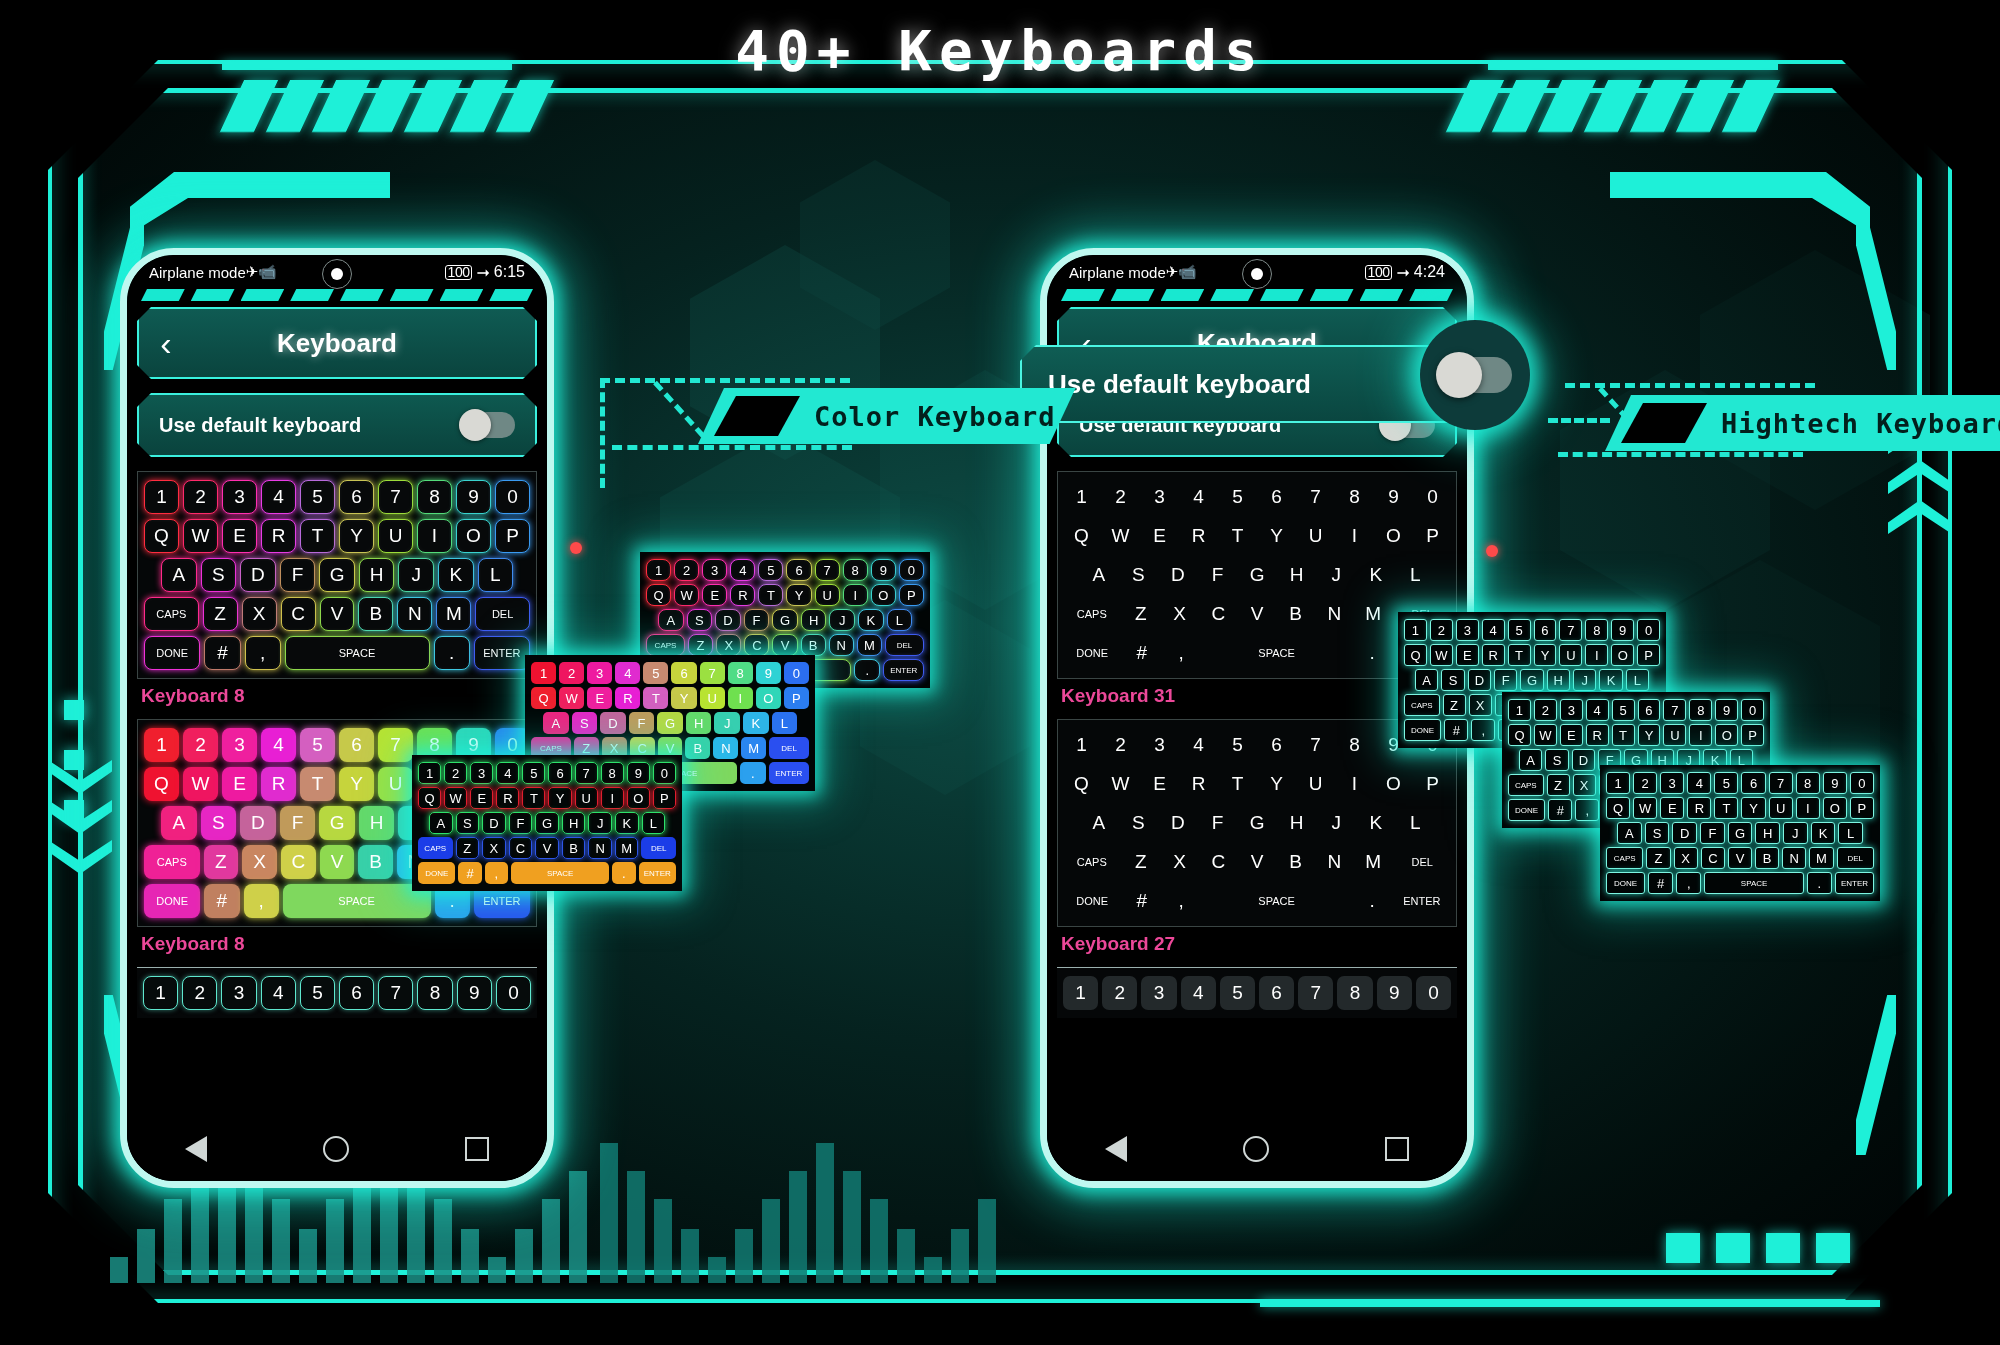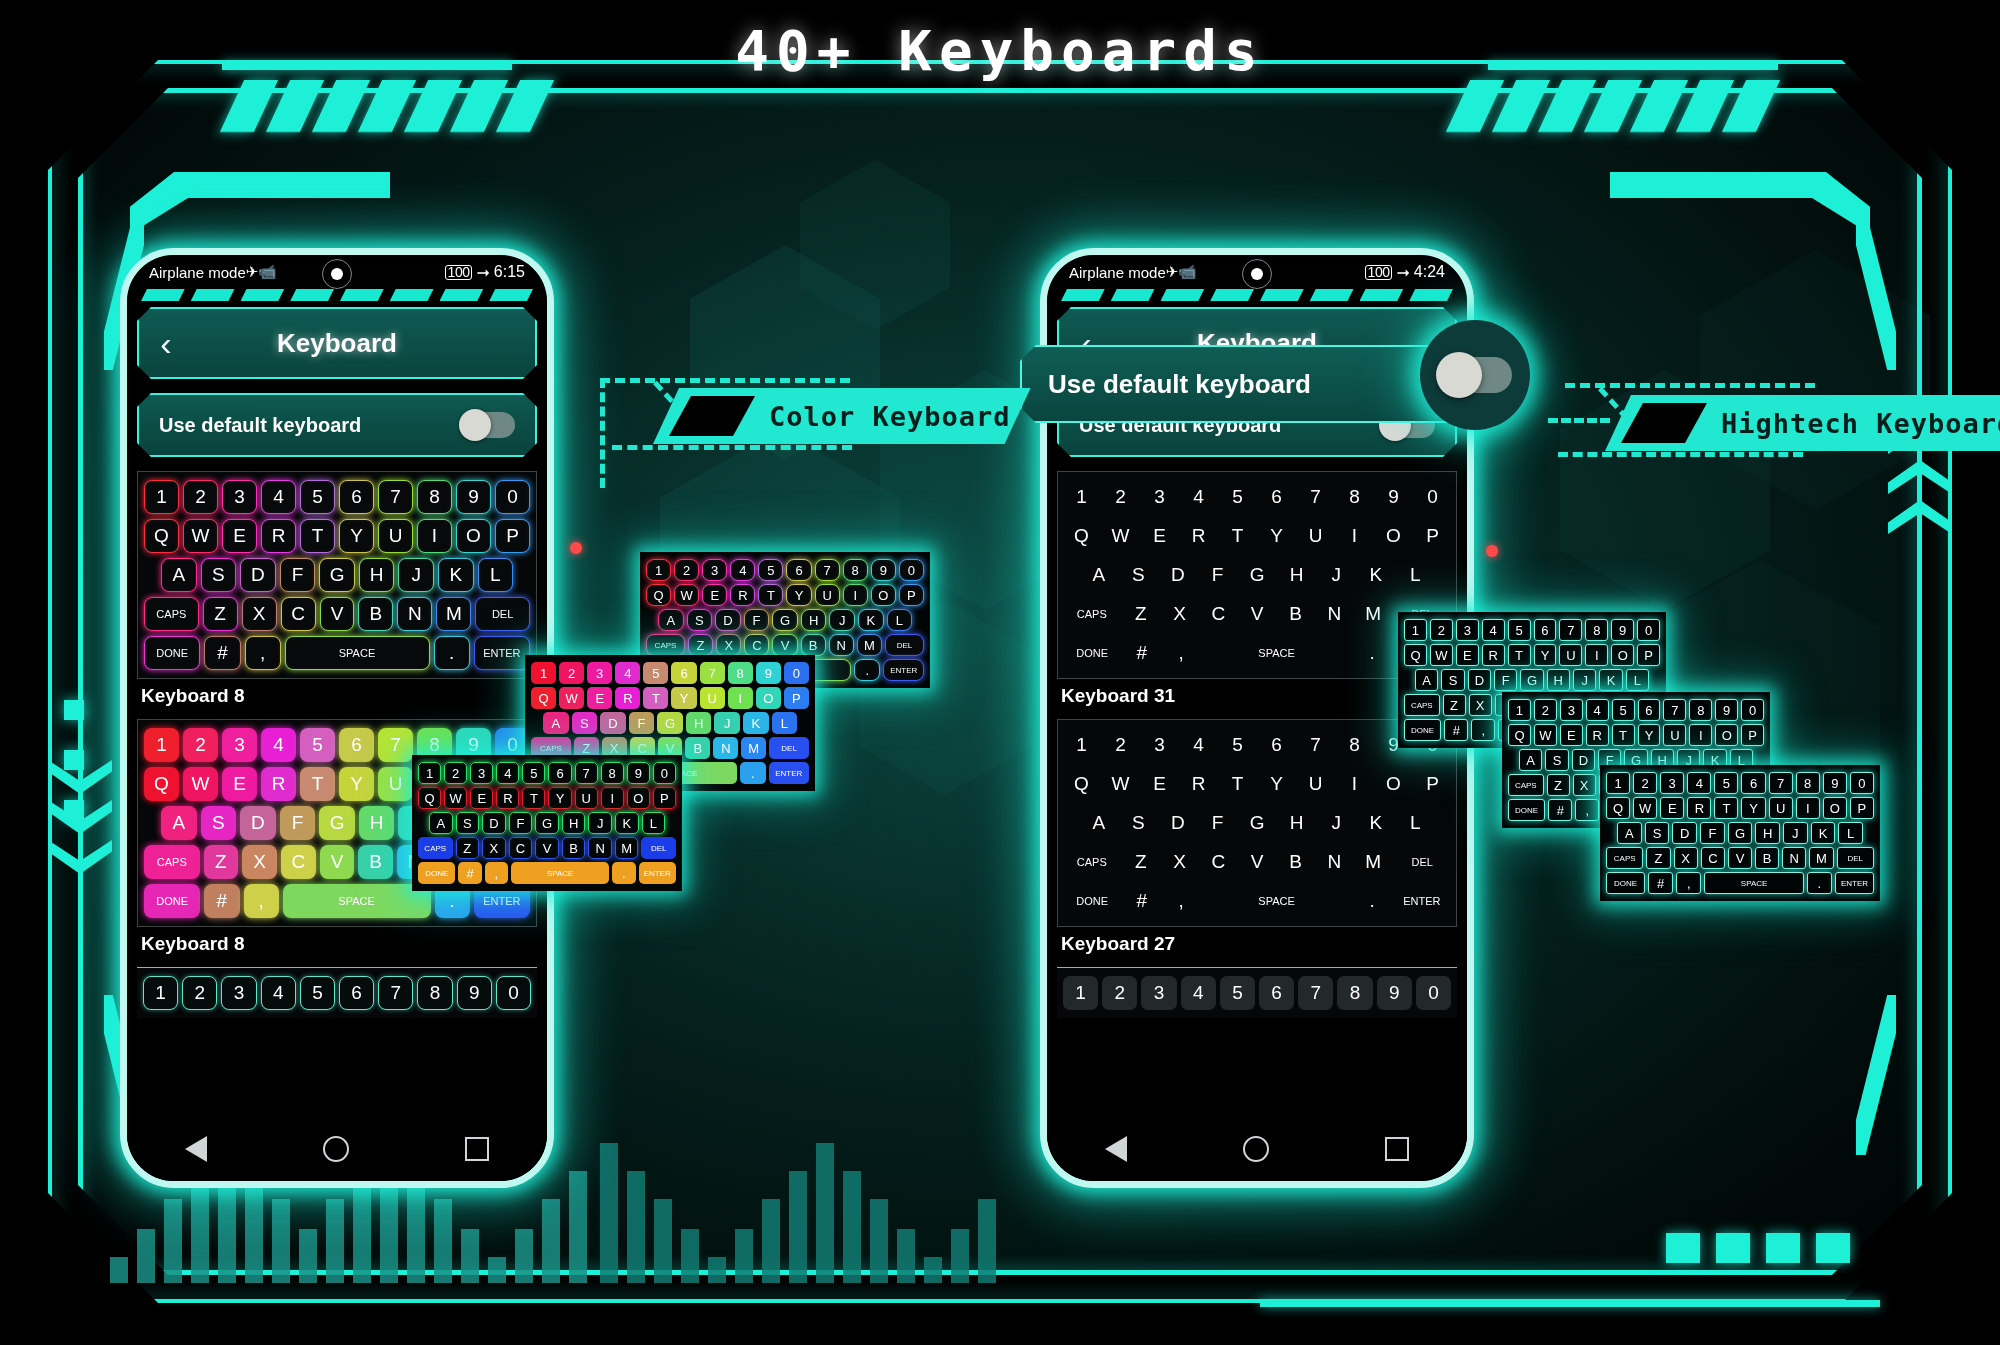--- a/index.html
+++ b/index.html
@@ -156,21 +156,21 @@
             padding:0 20px; flex:0 0 auto;
             box-shadow:0 0 12px rgba(30,240,216,.45); }
   .defrow-label { color:#fff; font-size:20px; font-weight:600; }
   .switch { width:56px; height:26px; border-radius:13px; background:#6f8885; position:relative; }
   .switch i { position:absolute; left:0; top:-3px; width:32px; height:32px; border-radius:50%;
               background:#d9d9d4; box-shadow:0 1px 4px rgba(0,0,0,.5); }
 
   
   .kblist { flex:1; overflow:hidden; padding:14px 10px 0; }
   .kbcard { margin-bottom:6px; }
-  .kbname { color:#ffffff; font-size:19px; font-weight:600; margin:6px 0 12px 4px; }
+  .kbname { color:#ec4899; font-size:19px; font-weight:600; margin:6px 0 12px 4px; }
 
   
   .kb { background:#050708; padding:8px 6px; border:1px solid #3a4544; }
   .kb .krow { display:flex; gap:4px; margin-bottom:5px; }
   .kb .krow:last-child { margin-bottom:0; }
   .key { flex:1; height:34px; display:flex; align-items:center; justify-content:center;
          color:#fff; font-size:19px; position:relative; }
   .key.sm { font-size:11px; }
   .key.wide { flex:4.2; }
   .key.flex15 { flex:1.6; }
@@ -1097,21 +1097,21 @@
   <div class="sw">
       <i></i>
     </div>
 </div>
 
 <div class="dash-h" style="left:600px;top:378px;width:250px"></div>
 <div class="dash-h" style="left:612px;top:445px;width:240px"></div>
 <div class="dash-v" style="left:600px;top:378px;height:110px"></div>
 <div class="dash-diag" style="left:655px;top:380px;width:72px;transform:rotate(48deg)"></div>
 <div class="dot-node" style="left:570px;top:542px"></div>
-<div class="banner" style="left:653px;top:388px;">
+<div class="banner" style="left:698px;top:388px;">
   <div class="chip"></div>
   <div class="btxt">Color Keyboard</div>
 </div>
 
 <div class="dash-h" style="left:1565px;top:383px;width:250px"></div>
 <div class="dash-h" style="left:1558px;top:452px;width:245px"></div>
 <div class="dash-h" style="left:1548px;top:418px;width:62px"></div>
 <div class="dash-diag" style="left:1600px;top:386px;width:72px;transform:rotate(48deg)"></div>
 <div class="dot-node" style="left:1486px;top:545px"></div>
 <div class="banner" style="left:1605px;top:395px;">

